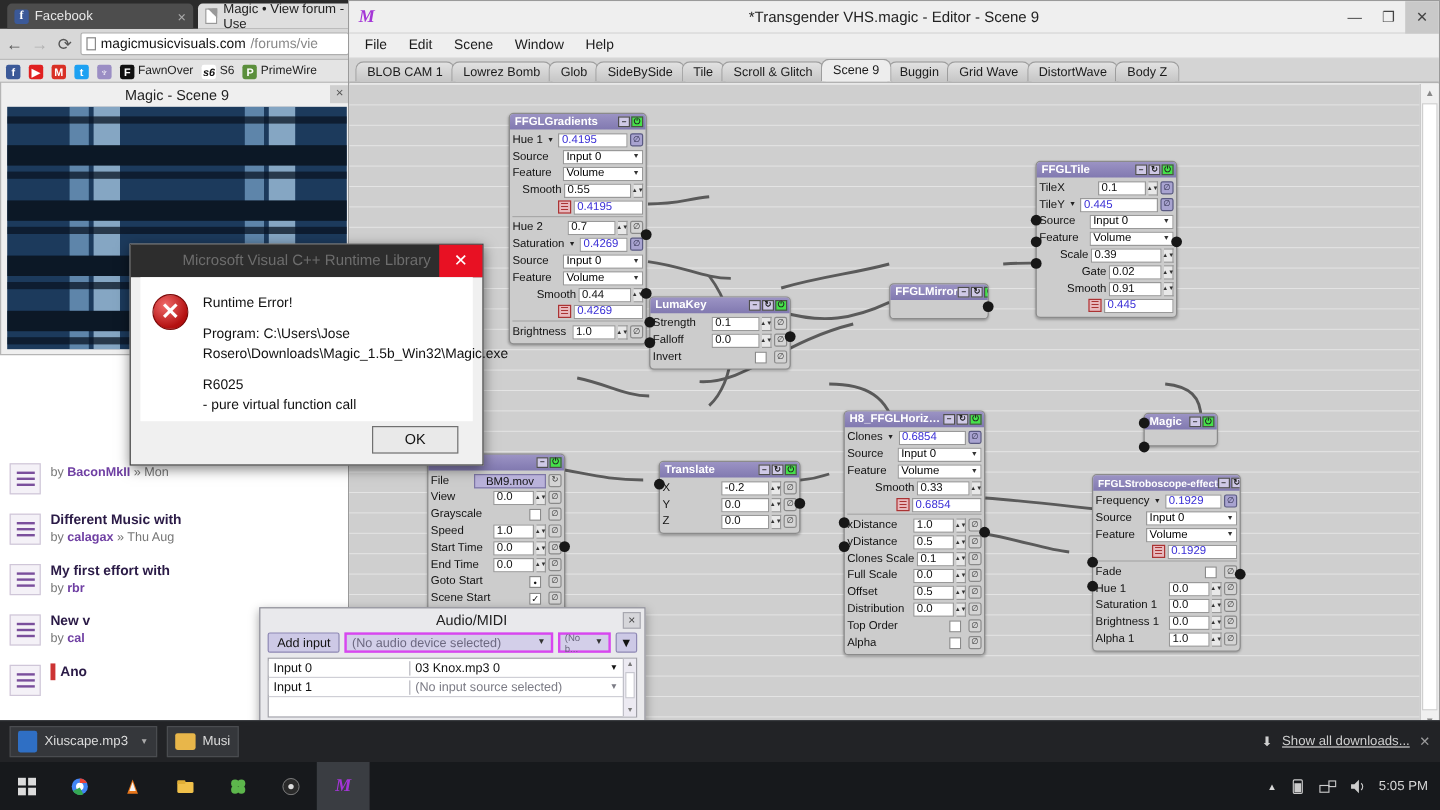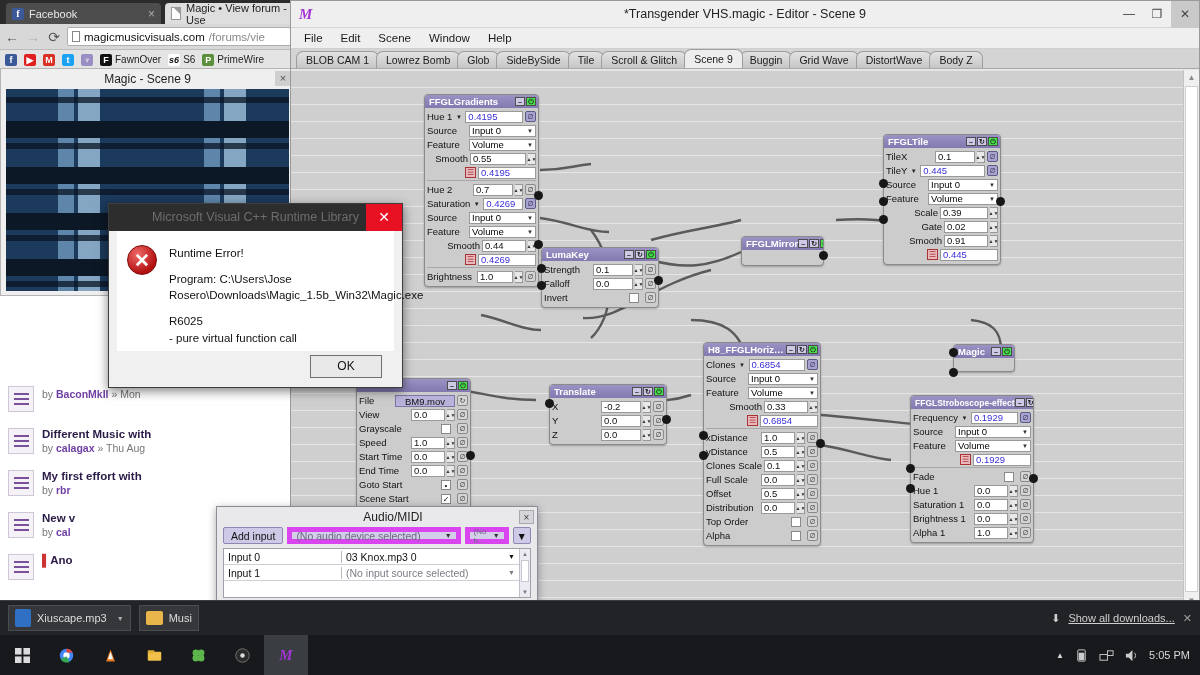--- a/index.html
+++ b/index.html
@@ -135,21 +135,21 @@
 
   
   #audiodlg { position:absolute; left:216px; top:506px; width:322px; height:155px;
               background:#e9e9ec; border:1px solid #8c8c96; box-shadow:0 2px 8px rgba(0,0,0,.35);}
   .ad-title { height:20px; text-align:center; font-size:12px; line-height:20px; color:#222; position:relative;padding-left:32px;}
   .ad-x { position:absolute; right:3px; top:3px; width:15px;height:14px;background:#d6d6da;border:1px solid #a8a8b0;
           font-size:10px;line-height:13px;text-align:center;color:#444;}
   .ad-row { display:flex; align-items:center; gap:4px; padding:0 6px 4px; }
   .btn-lav { background:#cdc9e6; border:1px solid #8e88b4; height:17px; font-size:10.5px; color:#111;
              padding:0 7px; line-height:16px; border-radius:2px;}
-  .ad-sel { background:#d3cfe9; border:5px solid #d946ef; height:17px; flex:1; font-size:10.5px; color:#6c6880;
+  .ad-sel { background:#d3cfe9; border:2px solid #d946ef; height:17px; flex:1; font-size:10.5px; color:#6c6880;
             display:flex; align-items:center; padding:0 4px;}
   .ad-sel .ar{margin-left:auto;font-size:7px;color:#333;padding-left:4px;}
   .ad-list { margin:0 6px; background:#fff; border:1px solid #a0a0a8; height:50px; position:relative;}
   .ad-item { display:flex; align-items:center; height:16px; border-bottom:1px solid #cfcfd6; }
   .ad-name { width:118px; background:#fff; border-right:1px solid #b7b7bf; font-size:10.5px; padding-left:4px; color:#111;}
   .ad-val { flex:1; font-size:10.5px; padding-left:4px; color:#111; display:flex; align-items:center;}
   .ad-val .ar{margin-left:auto;font-size:7px;padding-right:3px;}
   .ad-val.empty{color:#7b7b85;}
   .hamb { width:12px; text-align:center; font-size:9px; color:#444; line-height:7px;}
   .ad-scroll{position:absolute;right:0;top:0;bottom:0;width:11px;background:#eceaf2;border-left:1px solid #c0c0c8;}
@@ -479,21 +479,21 @@
         <span>FFGLMirror</span>
         <span class="nd-btns">
           <span class="nb">–</span>
           <span class="nb">↻</span>
           <span class="nb g">⏻</span>
         </span>
       </div>
       <div class="port" style="right:-5px;top:14px"></div>
     </div>
 
-    <div class="node" style="left:592px;top:64px;width:118px">
+    <div class="node" style="left:572px;top:64px;width:118px">
       <div class="nd-head">
         <span>FFGLTile</span>
         <span class="nd-btns">
           <span class="nb">–</span>
           <span class="nb">↻</span>
           <span class="nb g">⏻</span>
         </span>
       </div>
       <div class="nd-body">
         <div class="row">
@@ -517,21 +517,21 @@
         </div>
         <div class="row">
           <span class="lbl" style="width:40px">Feature</span>
           <span class="sel2">
               <span>Volume</span>
               <span class="ar">▼</span>
             </span>
         </div>
         <div class="row">
           <span class="lbl r" style="flex:1">Scale</span>
-          <span class="fld" style="width:48px">0.39</span>
+          <span class="fld" style="width:59px">0.39</span>
           <span class="spin">▲▼</span>
         </div>
         <div class="row">
           <span class="lbl r" style="flex:1">Gate</span>
           <span class="fld" style="width:44px">0.02</span>
           <span class="spin">▲▼</span>
         </div>
         <div class="row">
           <span class="lbl r" style="flex:1">Smooth</span>
           <span class="fld" style="width:44px">0.91</span>

